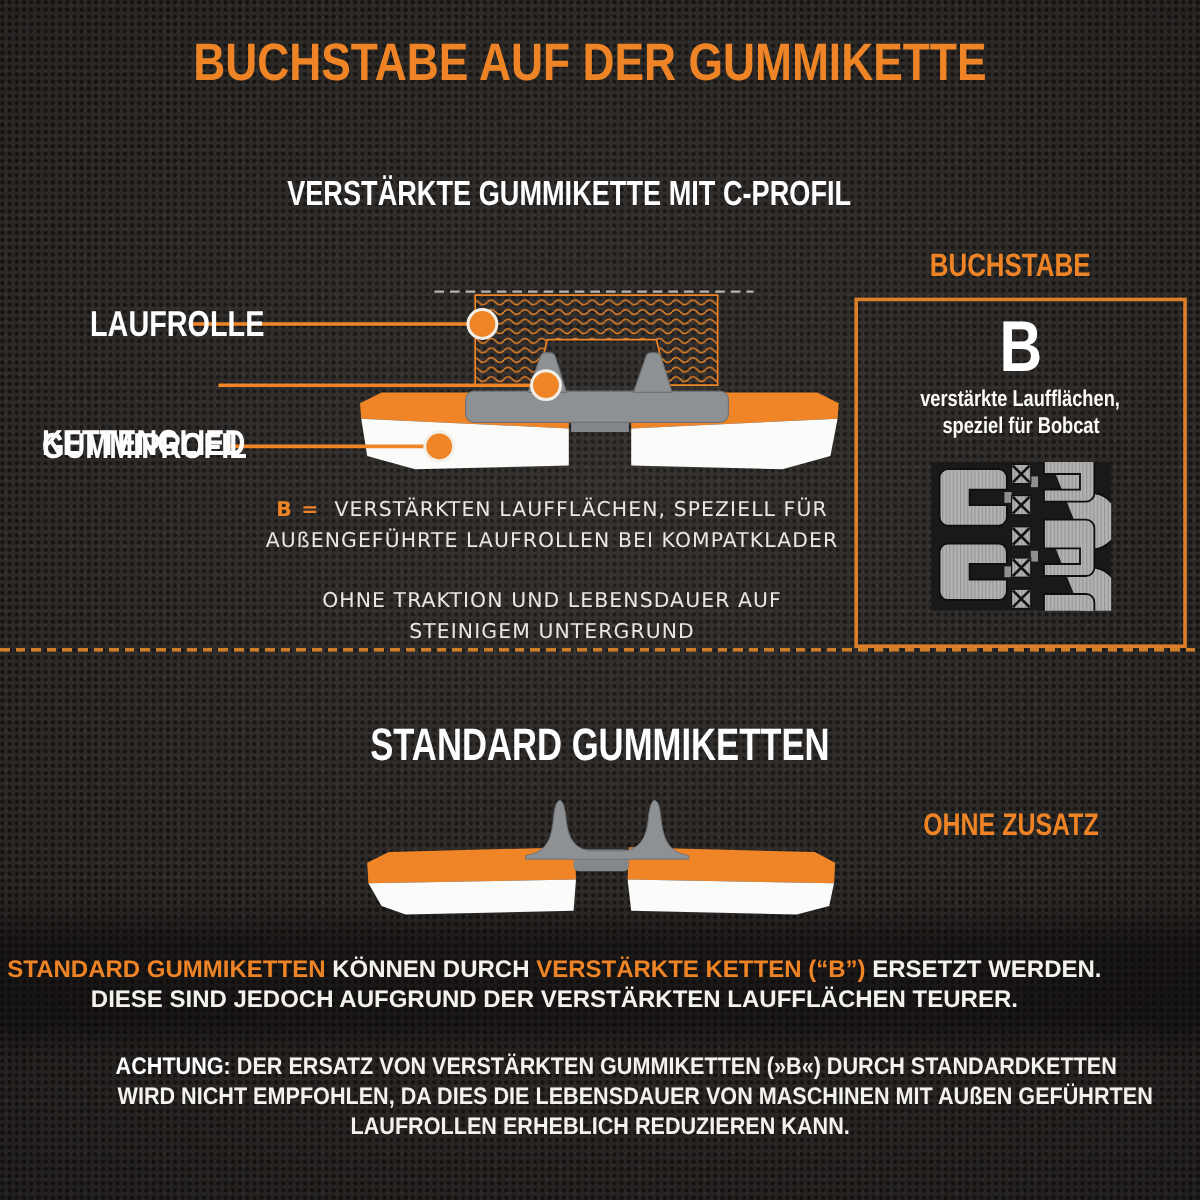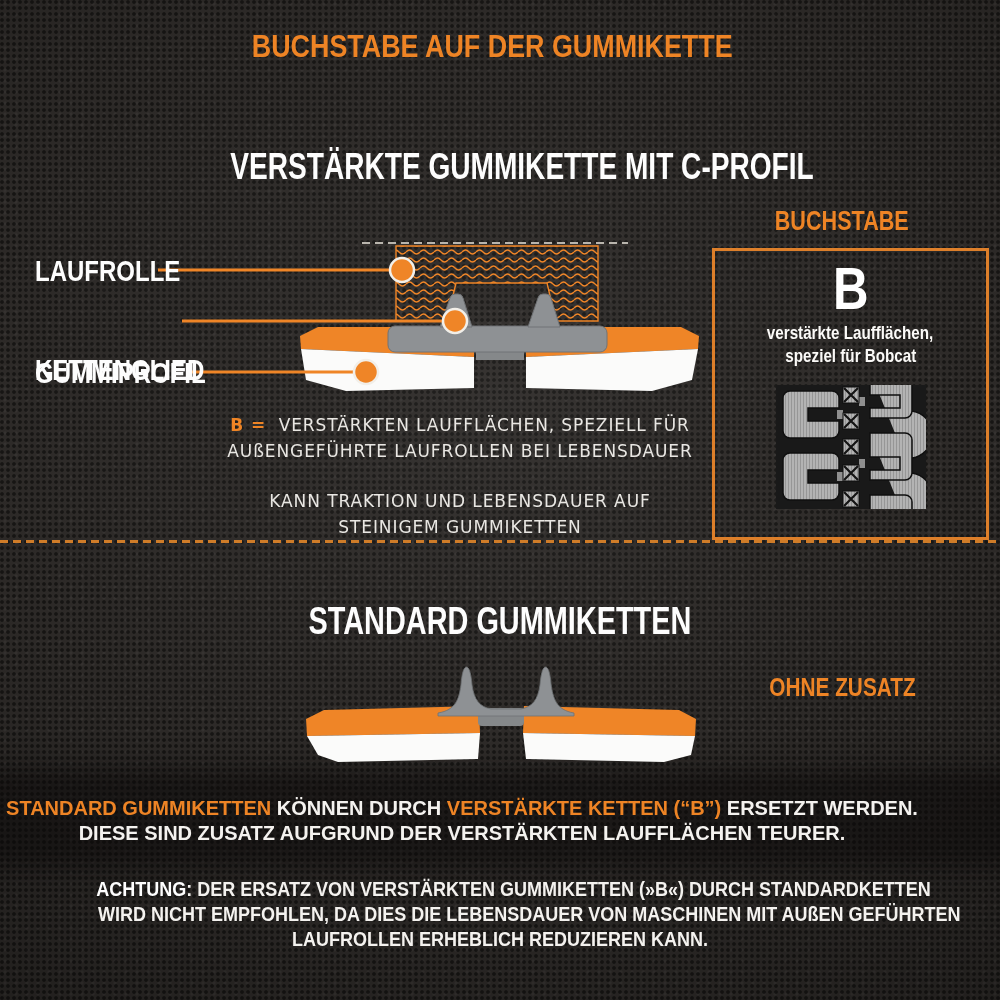--- a/index.html
+++ b/index.html
@@ -13,27 +13,27 @@
       radial-gradient(circle at 5px 4px, rgba(255,255,255,0.04) 1.1px, rgba(255,255,255,0) 2px);
     background-size:100% 100%, 6px 6px, 11px 11px;
   }
   .abs{position:absolute;}
   .cond{display:inline-block;transform:scaleX(0.80);transform-origin:center;white-space:nowrap;}
   .cond-l{display:inline-block;transform:scaleX(0.80);transform-origin:left center;white-space:nowrap;}
   .center{text-align:center;}
   .accent{color:#ee8425;}
   .white{color:#f4f2ef;}
 
-  .title{left:0;top:28px;width:984px;font-weight:bold;font-size:32px;color:#ee8425;}
+  .title{left:0;top:28px;width:984px;font-weight:bold;font-size:44px;color:#ee8425;}
   .title .cond{transform:scaleX(0.84);}
-  .h1{left:0;top:146px;width:948px;font-weight:bold;font-size:36px;color:#fdfdfd;margin-left:48px;}
+  .h1{left:0;top:146px;width:948px;font-weight:bold;font-size:29px;color:#fdfdfd;}
   .h1 .cond{transform:scaleX(0.78);}
 
   .part-label{left:35px;font-weight:bold;font-size:30px;color:#fdfdfd;}
-  .lbl-laufrolle{top:254px;}
+  .lbl-laufrolle{top:254px;margin-left:40px;}
   .lbl-kettenglied{top:305px;margin-top:48px;}
   .lbl-gummiprofil{top:356px;}
 
   .bdef{left:0;top:412px;width:920px;font-family:"DejaVu Sans",sans-serif;font-size:17px;
         letter-spacing:0.9px;color:#e9e7e3;line-height:26px;}
   .bdef .bprefix{color:#ee8425;font-weight:bold;}
   .benefit{left:0;top:488px;width:920px;font-family:"DejaVu Sans",sans-serif;font-size:17px;
         letter-spacing:0.9px;color:#e9e7e3;line-height:26px;}
 
   .panel-heading{left:712px;top:206px;width:260px;font-weight:bold;font-size:27px;color:#ee8425;}
@@ -125,26 +125,26 @@
   </div>
   <div class="abs part-label lbl-kettenglied">
     <span class="cond-l">KETTENGLIED</span>
   </div>
   <div class="abs part-label lbl-gummiprofil">
     <span class="cond-l">GUMMIPROFIL</span>
   </div>
 
   <div class="abs bdef center">
     <div><span class="bprefix">B =</span>&nbsp; <span>VERSTÄRKTEN LAUFFLÄCHEN, SPEZIELL FÜR</span></div>
-    <div>AUßENGEFÜHRTE LAUFROLLEN BEI LEBENSDAUER</div>
+    <div>AUßENGEFÜHRTE LAUFROLLEN BEI KOMPATKLADER</div>
   </div>
 
   <div class="abs benefit center">
-    <div>KANN TRAKTION UND LEBENSDAUER AUF</div>
-    <div>STEINIGEM GUMMIKETTEN</div>
+    <div>OHNE TRAKTION UND LEBENSDAUER AUF</div>
+    <div>STEINIGEM UNTERGRUND</div>
   </div>
 
   <div class="abs panel-heading center">
     <span class="cond">BUCHSTABE</span>
   </div>
   <div class="abs panel">
     <div class="letter">
       <span class="cond">B</span>
     </div>
     <div class="pdesc">
@@ -201,21 +201,21 @@
     <span class="cond">STANDARD GUMMIKETTEN</span>
   </div>
   <div class="abs tag center">
     <span class="cond">OHNE ZUSATZ</span>
   </div>
 
   <div class="abs para1 center">
     <span class="row">
       <span class="accent">STANDARD GUMMIKETTEN</span><span class="white"> KÖNNEN DURCH </span><span class="accent">VERSTÄRKTE KETTEN (“B”)</span><span class="white"> ERSETZT WERDEN.</span>
     </span>
-    <span class="row white">DIESE SIND ZUSATZ AUFGRUND DER VERSTÄRKTEN LAUFFLÄCHEN TEURER.</span>
+    <span class="row white">DIESE SIND JEDOCH AUFGRUND DER VERSTÄRKTEN LAUFFLÄCHEN TEURER.</span>
   </div>
 
   <div class="abs warning center">
     <div><span class="cond"><span class="achtung">ACHTUNG</span><span>: DER ERSATZ VON VERSTÄRKTEN GUMMIKETTEN (»B«) DURCH STANDARDKETTEN</span></span></div>
     <div><span class="cond">WIRD NICHT EMPFOHLEN, DA DIES DIE LEBENSDAUER VON MASCHINEN MIT AUßEN GEFÜHRTEN</span></div>
     <div><span class="cond">LAUFROLLEN ERHEBLICH REDUZIEREN KANN.</span></div>
   </div>
 
 </div>
 

